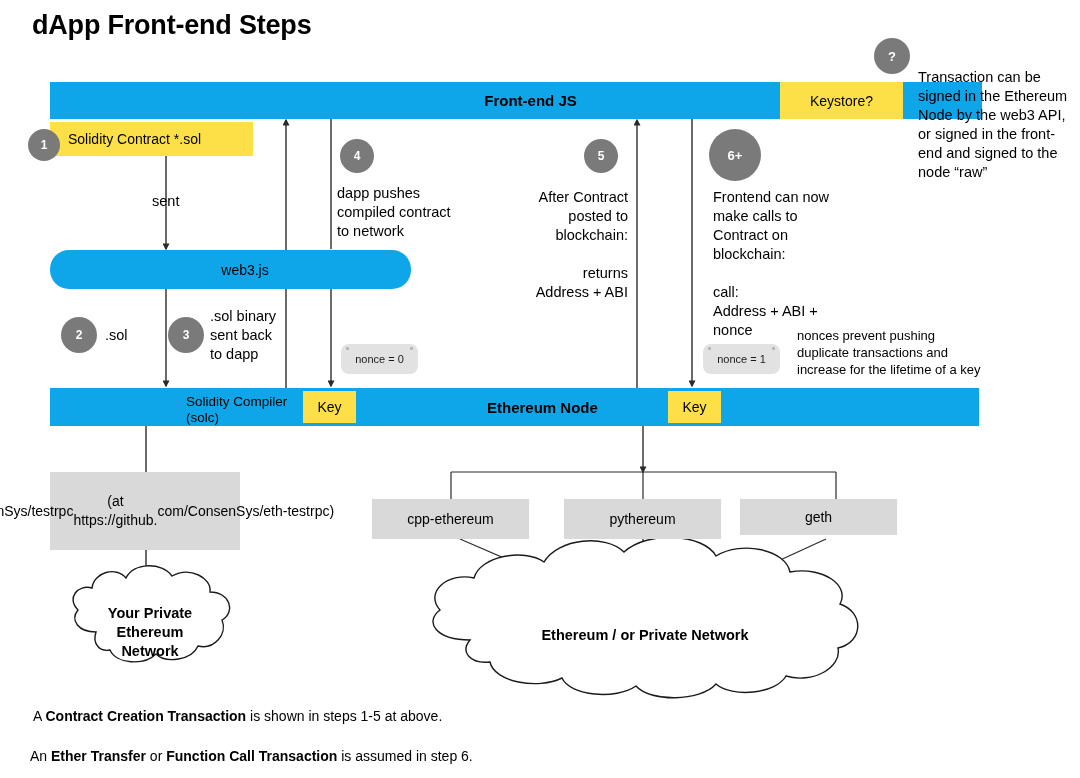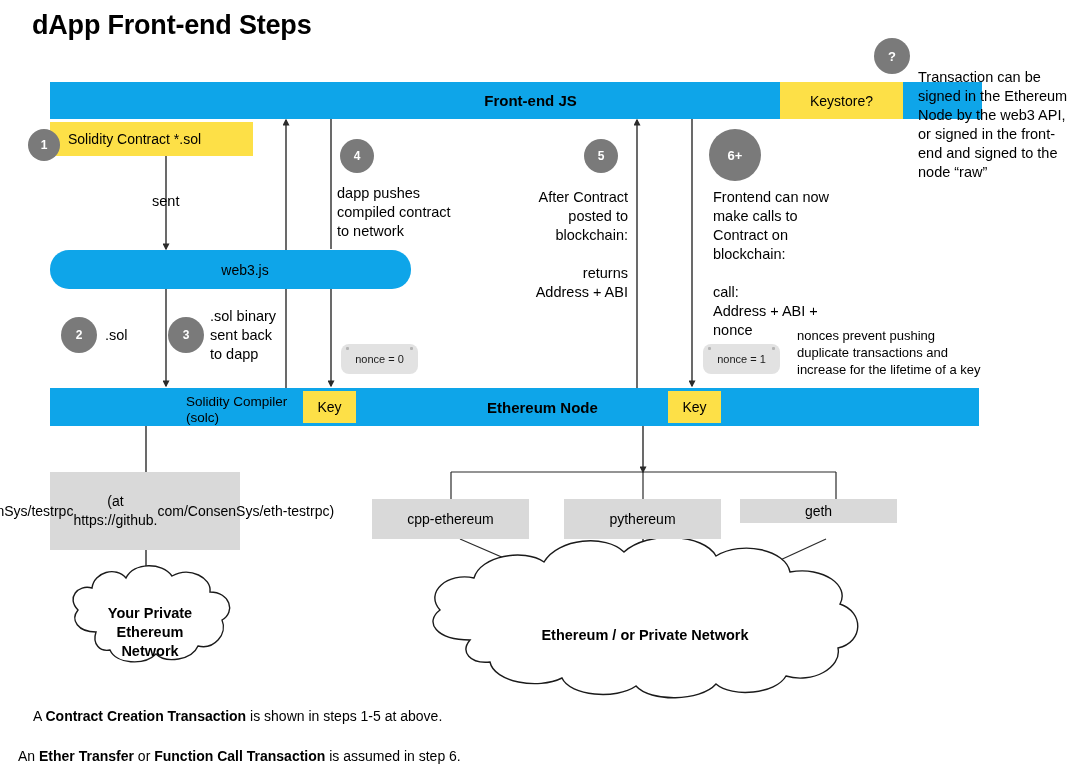--- a/index.html
+++ b/index.html
@@ -235,29 +235,29 @@
   <div>com/ConsenSys/eth-</div>
   <div>testrpc)</div>
 </div>
 
 <div class="abs plainbox" style="left:372px;top:499px;width:157px;height:40px;">
   <span>cpp-ethereum</span>
 </div>
 <div class="abs plainbox" style="left:564px;top:499px;width:157px;height:40px;">
   <span>pythereum</span>
 </div>
-<div class="abs plainbox" style="left:740px;top:499px;width:157px;height:24px;">
+<div class="abs plainbox" style="left:740px;top:499px;width:157px;height:36px;">
   <span>geth</span>
 </div>
 
 <div class="cloudlabel" style="left:76px;top:604px;width:148px;">
   <div>Your Private</div>
   <div>Ethereum</div>
   <div>Network</div>
 </div>
 <div class="cloudlabel" style="left:480px;top:626px;width:330px;">Ethereum / or Private Network</div>
 
 <div class="abs foot" style="left:33px;top:708px;">
   <span>A </span><b>Contract Creation Transaction</b><span> is shown in steps 1-5 at above.</span>
 </div>
-<div class="abs foot" style="left:18px;top:748px;">
+<div class="abs foot" style="left:30px;top:748px;">
   <span>An </span><b>Ether Transfer</b><span> or </span><b>Function Call Transaction</b><span> is assumed in step 6.</span>
 </div>
 
 </body></html>

